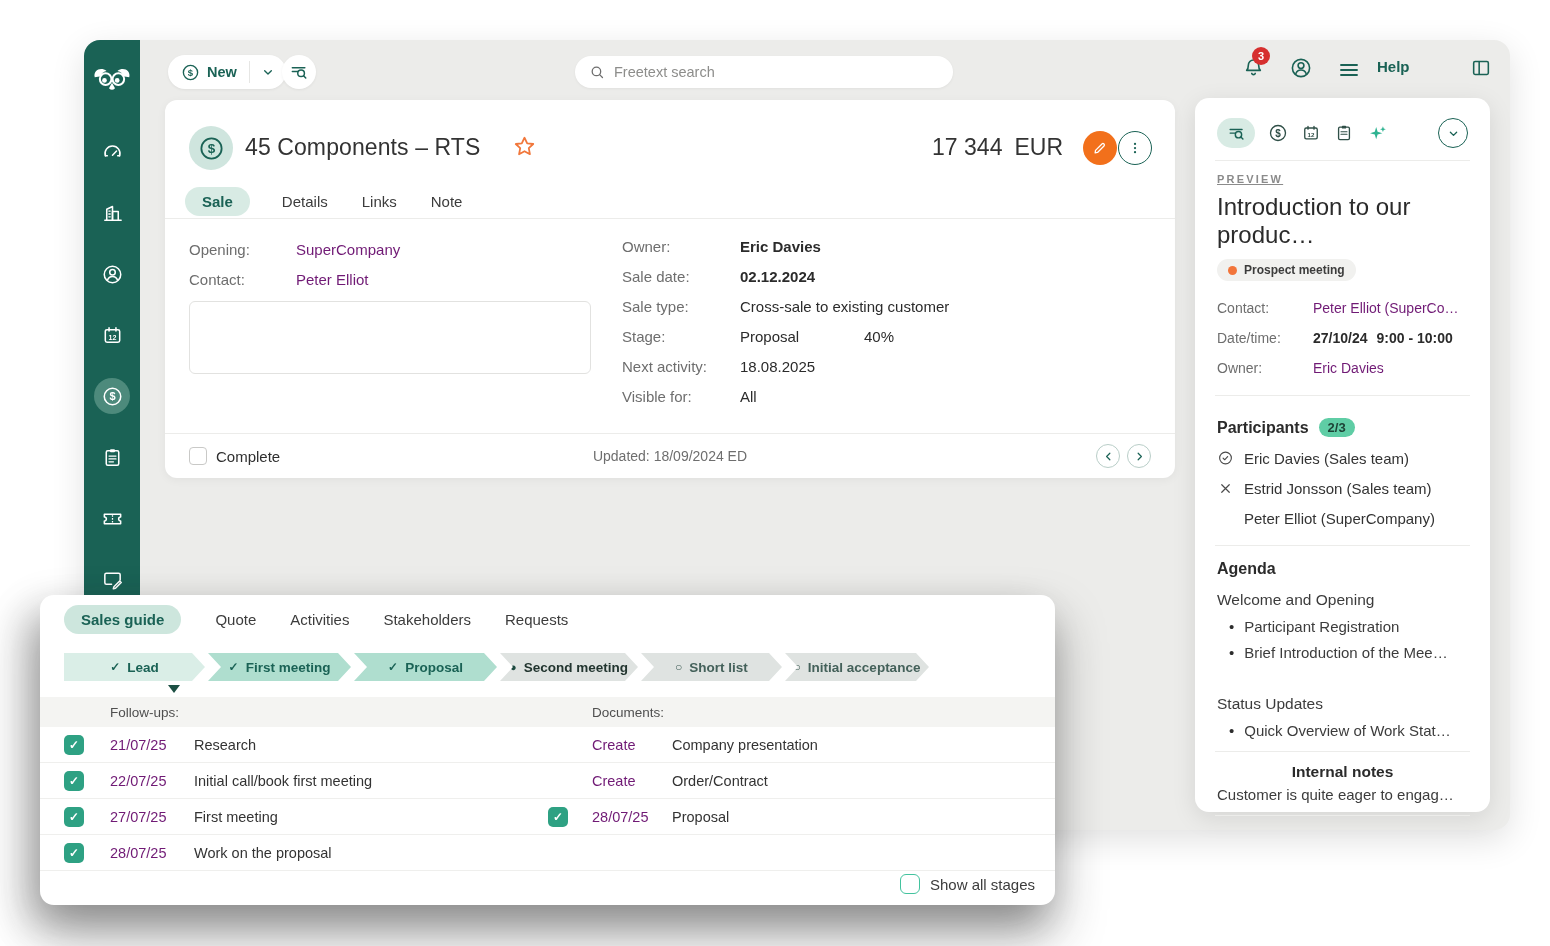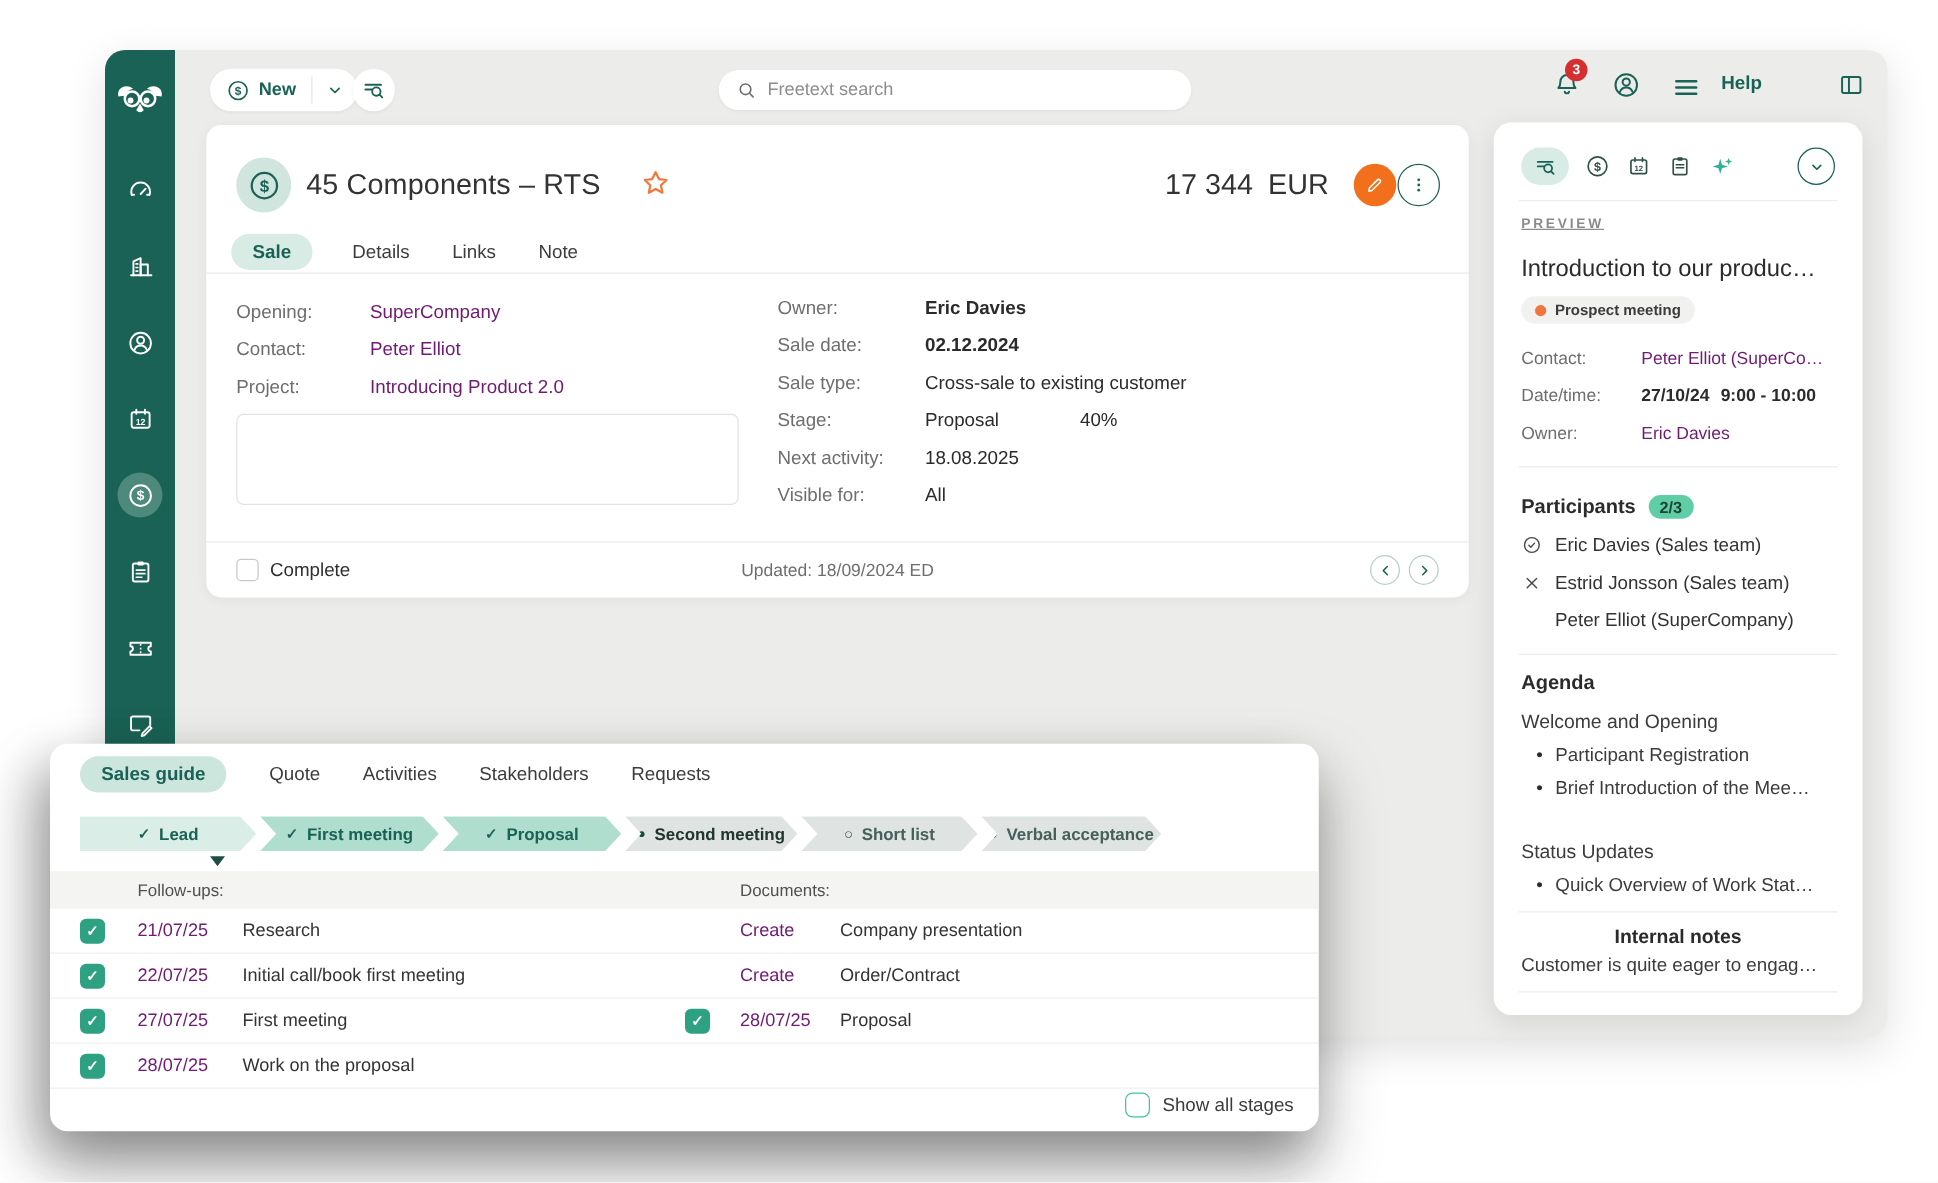--- a/index.html
+++ b/index.html
@@ -80,21 +80,21 @@
   
   .preview { position:absolute; left:1195px; top:98px; width:295px; height:714px; background:#fff;
     border-radius:14px; box-shadow:0 6px 24px rgba(0,0,0,.10); padding:20px 22px; }
   .pv-iconrow { display:flex; align-items:center; gap:13px; height:30px; }
   .pv-ic { display:flex; align-items:center; justify-content:center; cursor:pointer; }
   .pv-ic.active { background:#d8ebe4; border-radius:15px; width:38px; height:30px; }
   .collapse-btn { margin-left:auto; width:30px; height:30px; border-radius:50%; border:1.4px solid #1a6255;
     display:flex; align-items:center; justify-content:center; cursor:pointer; }
   .pv-hr { height:1px; background:#ececea; margin:12px -2px 0; }
   .kicker { margin-top:12px; font-size:11px; letter-spacing:2.2px; color:#8b8b8b; font-weight:600;text-decoration:underline; }
-  .pv-title { margin-top:20px; font-size:19px; color:#2b2b2b; }
+  .pv-title { margin-top:8px; font-size:24px; color:#2b2b2b; }
   .pv-badge { margin-top:10px; display:inline-flex; align-items:center; gap:7px; background:#f1f1ef;
     border-radius:12px; padding:4px 11px; font-size:12px; color:#3c3c3c; font-weight:600; }
   .dot-orange { width:9px; height:9px; border-radius:50%; background:#f2753b; }
   .pv-fields { margin-top:12px; }
   .pv-frow { display:flex; align-items:center; height:30px; font-size:14px; }
   .pv-frow .flabel { width:96px; }
   .pv-sec-head { display:flex; align-items:center; gap:10px; margin-top:22px; }
   .pv-sec-head .h { font-size:16px; font-weight:700; color:#2b2b2b; }
   .count-pill { background:#5fcda5; color:#1d4236; font-size:13px; font-weight:700; border-radius:11px; padding:2px 9px; }
   .part-row { display:flex; align-items:center; gap:10px; height:30px; font-size:15px; color:#333; }
@@ -371,24 +371,20 @@
 
     <div class="fcol left">
       <div class="frow">
         <span class="flabel">Opening:</span>
         <a class="fvalue link">SuperCompany</a>
       </div>
       <div class="frow">
         <span class="flabel">Contact:</span>
         <a class="fvalue link">Peter Elliot</a>
       </div>
-      <div class="frow">
-        <span class="flabel">Project:</span>
-        <a class="fvalue link">Introducing Product 2.0</a>
-      </div>
       <div class="note-box"></div>
     </div>
 
     <div class="fcol right">
       <div class="frow">
         <span class="flabel">Owner:</span>
         <span class="fvalue bold">Eric Davies</span>
       </div>
       <div class="frow">
         <span class="flabel">Sale date:</span>
@@ -586,21 +582,21 @@
       <div class="stage current" style="width:138px;">
         <span class="mk">●</span>
         <span>Second meeting</span>
       </div>
       <div class="stage todo" style="width:141px;">
         <span class="mk">○</span>
         <span>Short list</span>
       </div>
       <div class="stage todo" style="width:144px;">
         <span class="mk">○</span>
-        <span>Verbal acceptance</span>
+        <span>Initial acceptance</span>
       </div>
     </div>
     <div class="stage-pointer"></div>
 
     <div class="list-head">
       <span class="lh-follow">Follow-ups:</span>
       <span class="lh-docs">Documents:</span>
     </div>
 
     <div class="g-row" style="top:132px;">

